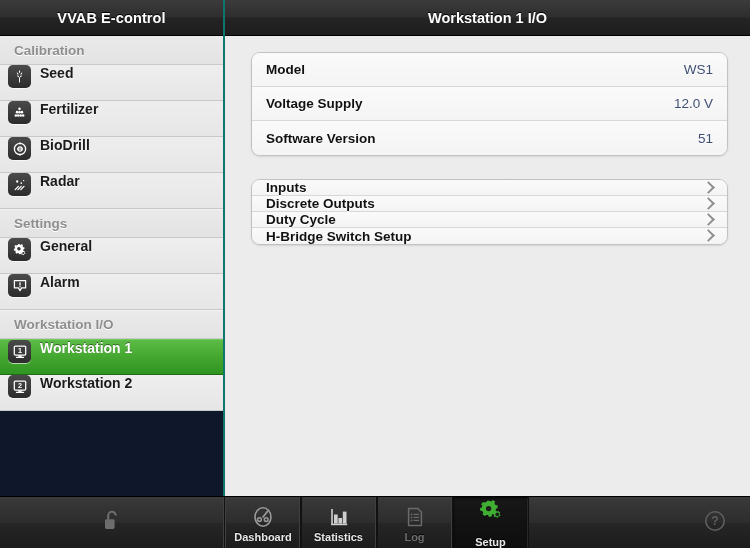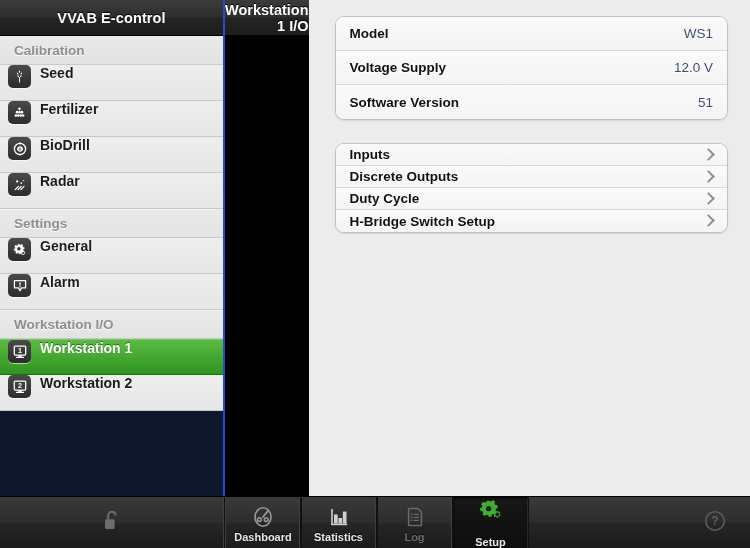--- a/index.html
+++ b/index.html
@@ -22,21 +22,21 @@
     width: 750px;
   }
 
   
   .sidebar {
     width: 225px;
     height: 496px;
     background: #d4d4d4;
     display: flex; flex-direction: column;
     position: relative;
-    border-right: 2px solid #1d4ed8;
+    border-right: 2px solid #0f766e;
   }
   .sidebar-header {
     height: 36px;
     background: linear-gradient(to bottom, #3b3b3b 0%, #2e2e2e 48%, #242424 52%, #1d1d1d 100%);
     display: flex; align-items: center; justify-content: center;
     flex: 0 0 36px;
     border-bottom: 1px solid #000;
   }
   .sidebar-header-title {
     color: #ffffff;
@@ -94,23 +94,22 @@
     display: flex; align-items: center; justify-content: center;
     flex: 0 0 23px;
     box-shadow: 0 1px 0 rgba(255,255,255,.6);
   }
   .nav-ico svg { display: block; }
 
   
   .main {
     flex: 1;
     height: 496px;
-    display: flex; flex-direction: row;
+    display: flex; flex-direction: column;
     background: #000000;
-    text-align: right;
   }
   .main-header {
     height: 36px;
     flex: 0 0 36px;
     background: linear-gradient(to bottom, #3b3b3b 0%, #2e2e2e 48%, #242424 52%, #1d1d1d 100%);
     display: flex; align-items: center; justify-content: center;
     border-bottom: 1px solid #000;
   }
   .main-header-title {
     color: #fff; font-size: 14.5px; font-weight: bold;
@@ -143,21 +142,21 @@
   .kv-key {
     font-size: 13.5px; font-weight: bold; color: #111;
     text-shadow: 0 1px 0 #fff;
   }
   .kv-val {
     font-size: 13.5px; color: #3f4f74; font-weight: normal;
     text-shadow: 0 1px 0 #fff;
   }
 
   .disc-row {
-    height: 22px;
+    height: 16px;
     display: flex; align-items: center;
     justify-content: space-between;
     padding: 0 14px 0 14px;
     border-bottom: 1px solid #d8d8d8;
     background: linear-gradient(to bottom, #fafafa 0%, #f4f4f4 100%);
     cursor: default;
   }
   .disc-row:last-child { border-bottom: none; }
   .disc-label {
     font-size: 13.5px; font-weight: bold; color: #111;

